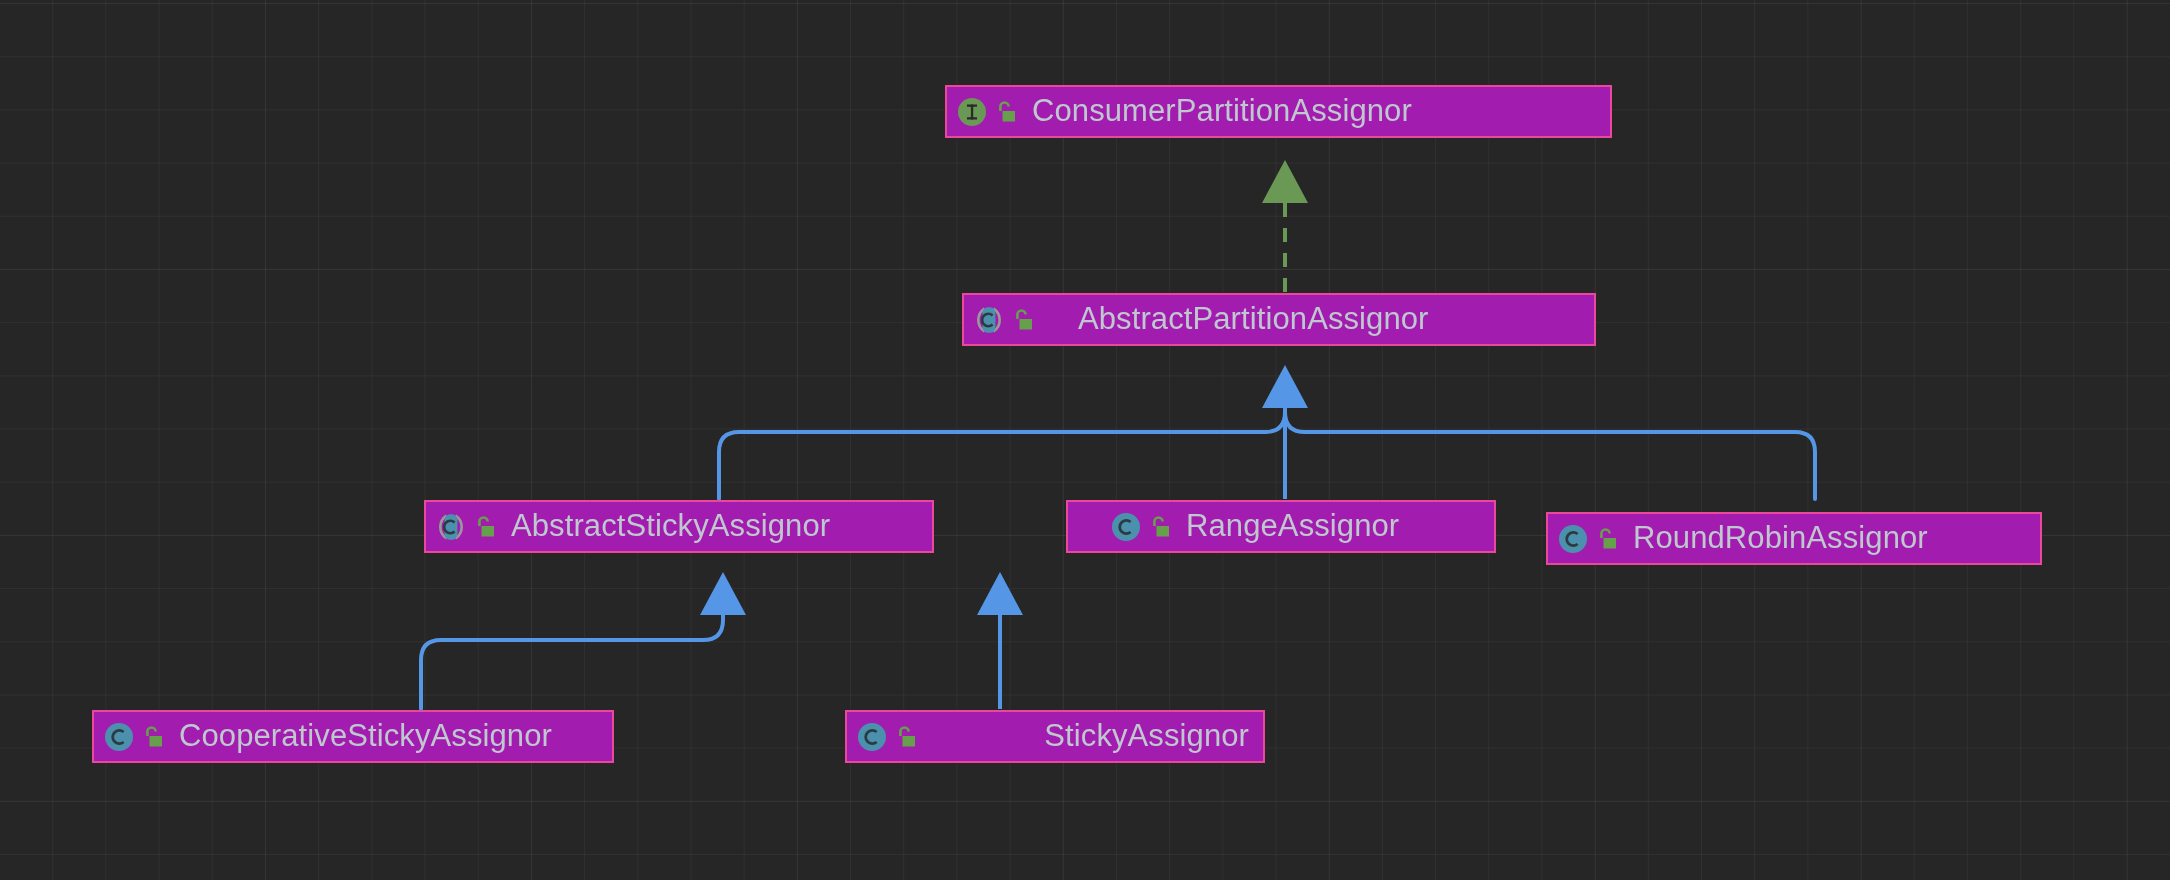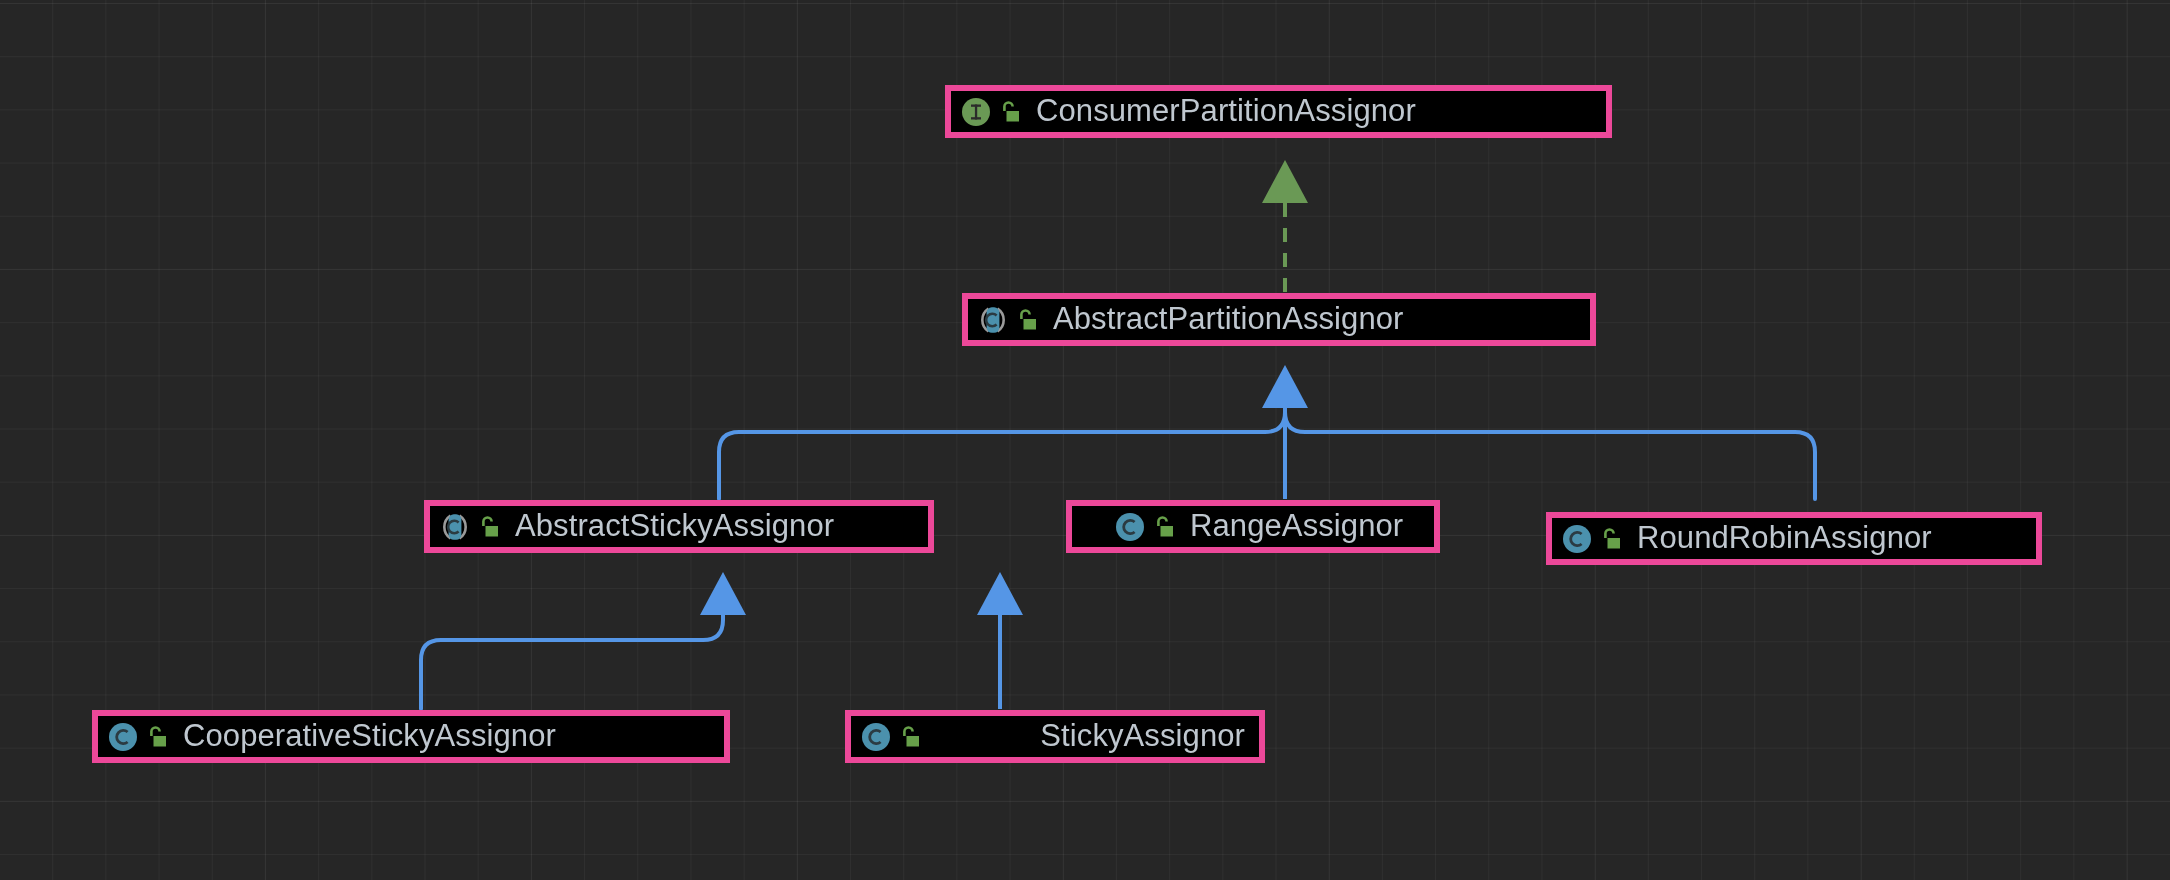--- a/index.html
+++ b/index.html
@@ -45,22 +45,22 @@
     height: 880px;
     pointer-events: none;
   }
   
   .node {
     position: absolute;
     display: flex;
     align-items: center;
     box-sizing: border-box;
     height: 53px;
-    background: #000000;
-    border: 6px solid #ec4899;
+    background: #a21caf;
+    border: 2px solid #ec4899;
     padding: 0 14px 0 10px;
     white-space: nowrap;
   }
   .node-icons {
     display: flex;
     align-items: center;
     flex: 0 0 auto;
   }
   .node-label {
     color: #bfc7cf;
@@ -132,21 +132,21 @@
         </g>
       </svg>
       <svg class="icon-lock" viewBox="0 0 22 24">
         <path d="M6.4 11 L6.4 6.6 A4.1 4.1 0 0 1 14.6 6.6" fill="none" stroke="#67a04a" stroke-width="2.6"></path>
         <rect x="8.5" y="11" width="12.5" height="10.5" fill="#67a04a"></rect>
       </svg>
     </span>
     <span class="node-label">ConsumerPartitionAssignor</span>
   </div>
 
-  <div class="node" style="left:962px; top:293px; width:634px;">
+  <div class="node" style="left:962px; top:293px; width:634px;gap:29px;">
     <span class="node-icons">
       <svg class="icon-kind" viewBox="0 0 30 30">
         <path d="M10.5 3.6 A13.6 13.6 0 0 0 10.5 26.4" fill="none" stroke="#9a9a9a" stroke-width="2.6"></path>
         <path d="M19.5 3.6 A13.6 13.6 0 0 1 19.5 26.4" fill="none" stroke="#9a9a9a" stroke-width="2.6"></path>
         <rect x="8.6" y="2.2" width="12.8" height="25.6" rx="5.2" fill="#4b91ad"></rect>
         <path d="M18.6 10.5 A6.2 6.2 0 1 0 18.6 19.5" fill="none" stroke="#2b3b42" stroke-width="2.6"></path>
       </svg>
       <svg class="icon-lock" viewBox="0 0 22 24">
         <path d="M6.4 11 L6.4 6.6 A4.1 4.1 0 0 1 14.6 6.6" fill="none" stroke="#67a04a" stroke-width="2.6"></path>
         <rect x="8.5" y="11" width="12.5" height="10.5" fill="#67a04a"></rect>
@@ -164,21 +164,21 @@
         <path d="M18.6 10.5 A6.2 6.2 0 1 0 18.6 19.5" fill="none" stroke="#2b3b42" stroke-width="2.6"></path>
       </svg>
       <svg class="icon-lock" viewBox="0 0 22 24">
         <path d="M6.4 11 L6.4 6.6 A4.1 4.1 0 0 1 14.6 6.6" fill="none" stroke="#67a04a" stroke-width="2.6"></path>
         <rect x="8.5" y="11" width="12.5" height="10.5" fill="#67a04a"></rect>
       </svg>
     </span>
     <span class="node-label">AbstractStickyAssignor</span>
   </div>
 
-  <div class="node" style="left:1066px; top:500px; width:374px;padding-left:43px;">
+  <div class="node" style="left:1066px; top:500px; width:430px;padding-left:43px;">
     <span class="node-icons">
       <svg class="icon-kind" viewBox="0 0 30 30">
         <circle cx="15" cy="15" r="14" fill="#4b91ad"></circle>
         <path d="M19.6 10 A6.6 6.6 0 1 0 19.6 20" fill="none" stroke="#2b3b42" stroke-width="2.8"></path>
       </svg>
       <svg class="icon-lock" viewBox="0 0 22 24">
         <path d="M6.4 11 L6.4 6.6 A4.1 4.1 0 0 1 14.6 6.6" fill="none" stroke="#67a04a" stroke-width="2.6"></path>
         <rect x="8.5" y="11" width="12.5" height="10.5" fill="#67a04a"></rect>
       </svg>
     </span>
@@ -192,21 +192,21 @@
         <path d="M19.6 10 A6.6 6.6 0 1 0 19.6 20" fill="none" stroke="#2b3b42" stroke-width="2.8"></path>
       </svg>
       <svg class="icon-lock" viewBox="0 0 22 24">
         <path d="M6.4 11 L6.4 6.6 A4.1 4.1 0 0 1 14.6 6.6" fill="none" stroke="#67a04a" stroke-width="2.6"></path>
         <rect x="8.5" y="11" width="12.5" height="10.5" fill="#67a04a"></rect>
       </svg>
     </span>
     <span class="node-label">RoundRobinAssignor</span>
   </div>
 
-  <div class="node" style="left:92px; top:710px; width:638px;">
+  <div class="node" style="left:92px; top:710px; width:522px;">
     <span class="node-icons">
       <svg class="icon-kind" viewBox="0 0 30 30">
         <circle cx="15" cy="15" r="14" fill="#4b91ad"></circle>
         <path d="M19.6 10 A6.6 6.6 0 1 0 19.6 20" fill="none" stroke="#2b3b42" stroke-width="2.8"></path>
       </svg>
       <svg class="icon-lock" viewBox="0 0 22 24">
         <path d="M6.4 11 L6.4 6.6 A4.1 4.1 0 0 1 14.6 6.6" fill="none" stroke="#67a04a" stroke-width="2.6"></path>
         <rect x="8.5" y="11" width="12.5" height="10.5" fill="#67a04a"></rect>
       </svg>
     </span>

